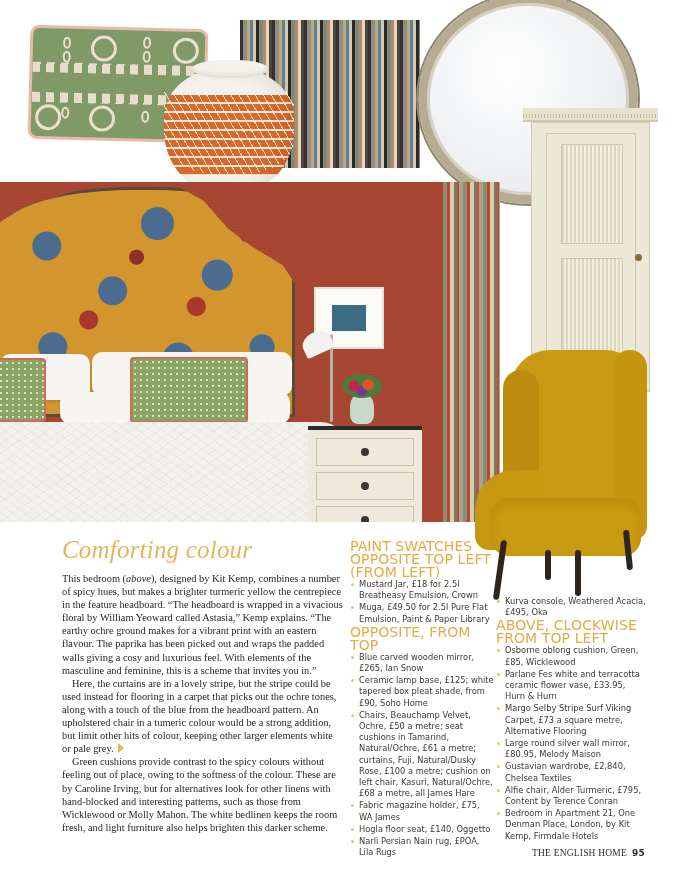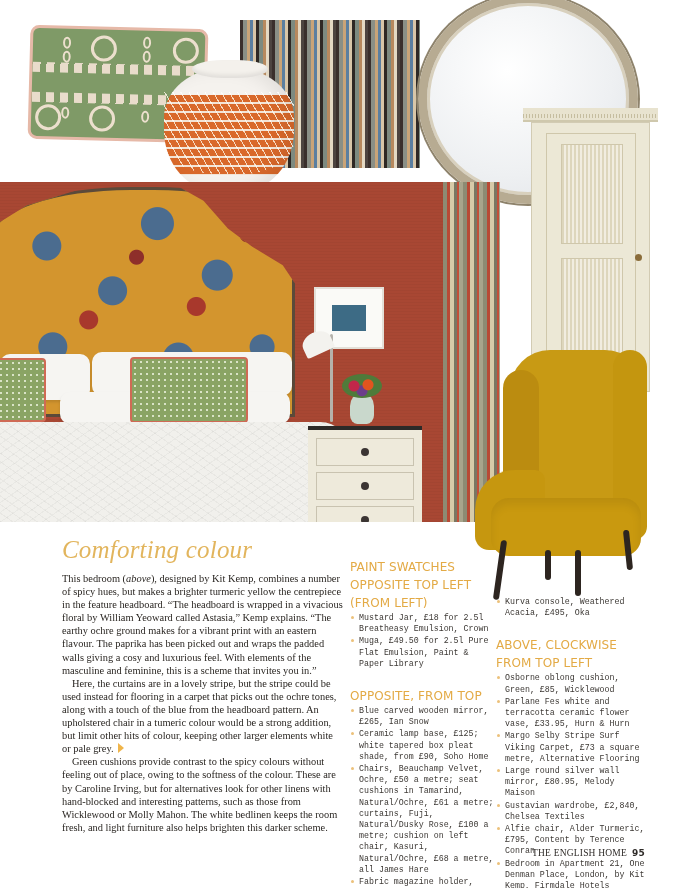--- a/index.html
+++ b/index.html
@@ -141,23 +141,23 @@
     text-align: left;
   }
   .body-text p { margin: 0; }
   .body-text p + p { text-indent: 10px; }
   .body-text em { font-style: italic; }
   .end-mark { display:inline-block; width:0; height:0; border-top:5px solid transparent; border-bottom:5px solid transparent; border-left:6px solid #f0b54a; margin-left:4px; vertical-align:-1px; }
 
   .credits {
     font-family: "DejaVu Sans", sans-serif; font-size: 8.3px; line-height: 11.2px; color: #3c3834;
   }
-  .credits .section-head { color: #e3aa45; text-transform: uppercase; font-size: 12px; line-height: 18px; letter-spacing: 0.1px; margin-top: 18px; }
+  .credits .section-head { color: #e3aa45; text-transform: uppercase; font-size: 14px; line-height: 13px; letter-spacing: 0.1px; }
   .credits ul { list-style: none; }
-  .credits li { position: relative; padding-left: 9px; margin-bottom: 1px; font-family: Liberation Mono, monospace; }
+  .credits li { position: relative; padding-left: 9px; margin-bottom: 1px; }
   .credits li::before { content: ""; position:absolute; left:1px; top:4px; width:3px; height:3px; border-radius:50%; background:#ecc17a; }
   .col-a { left: 350px; top: 540px; width: 145px; }
   .col-b { left: 496px; top: 596px; width: 150px; }
 
   .folio {
     left: 532px; top: 848px;
     font-family: "Liberation Serif", serif; font-size: 9.5px; color: #2f2b28; letter-spacing: 0.2px;
   }
   .folio .pg { font-family: "DejaVu Sans", sans-serif; font-weight: bold; font-size: 9px; margin-left: 5px; }
 </style>

